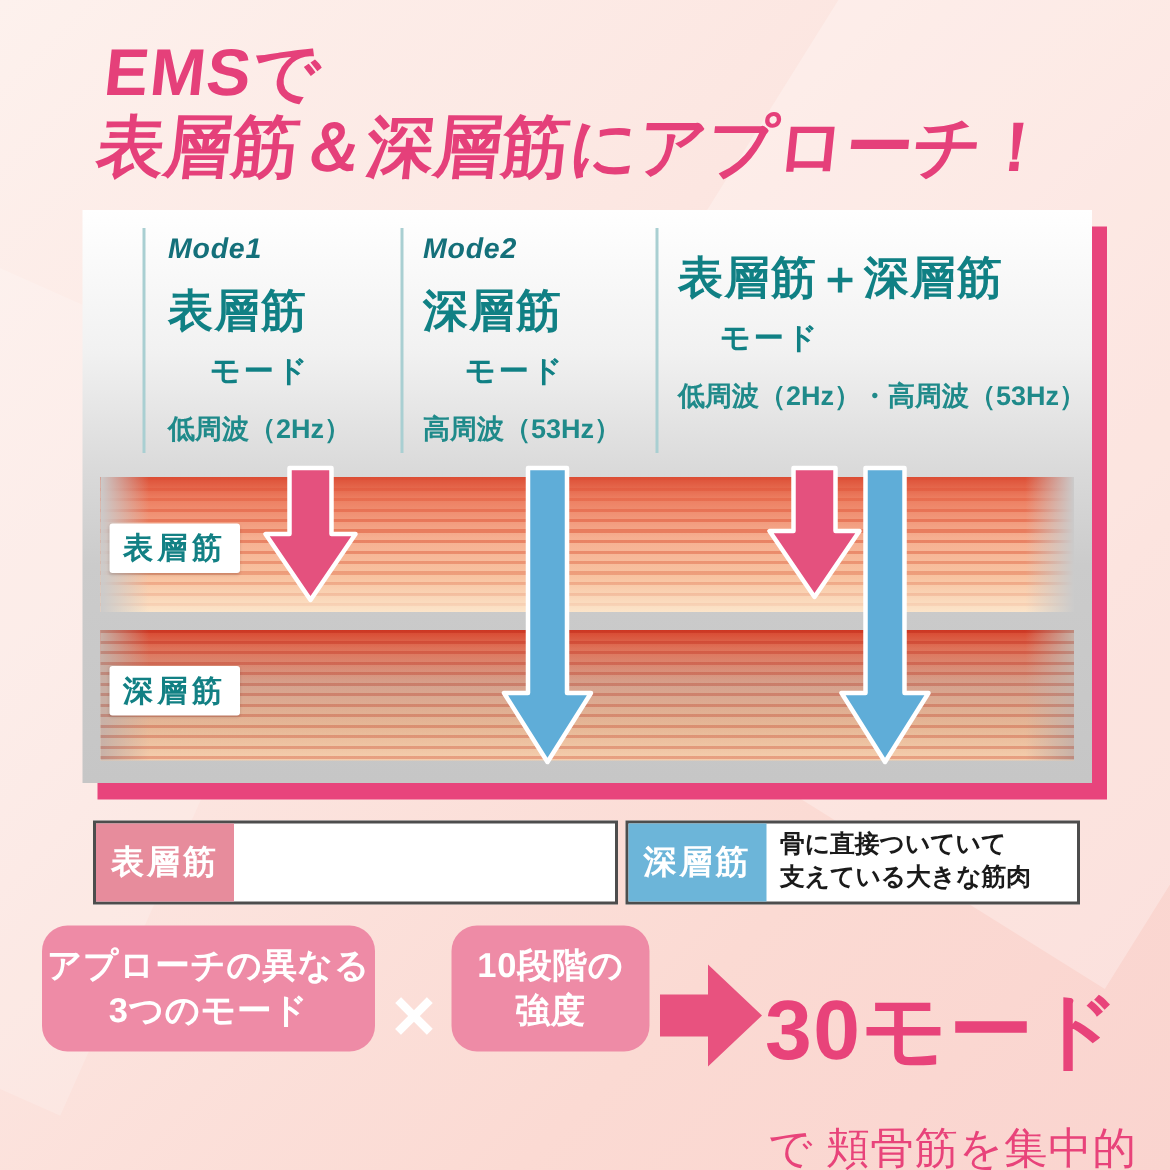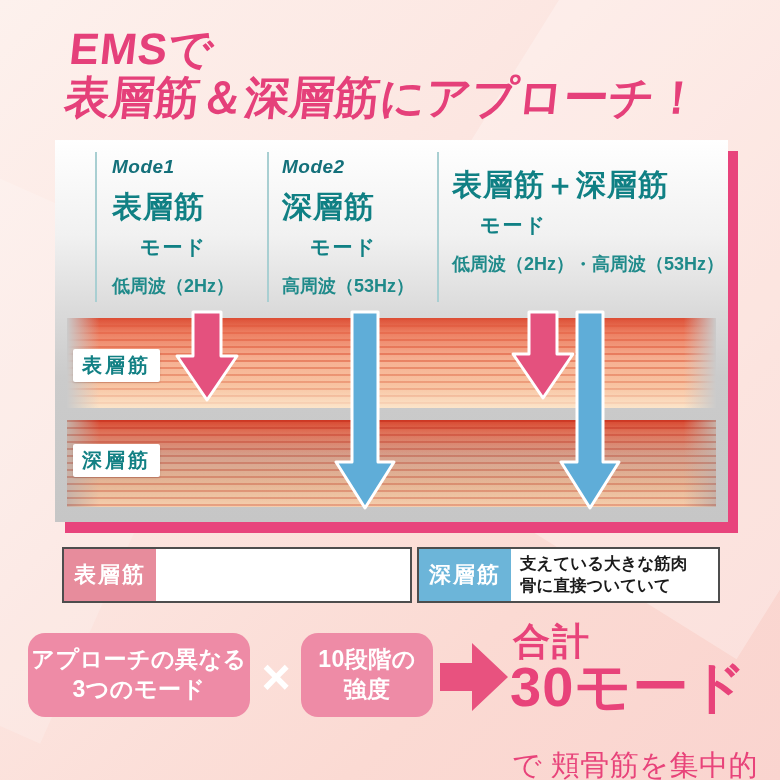--- a/index.html
+++ b/index.html
@@ -68,21 +68,21 @@
   .legend-b { left:417px; width:303px; }
   .legend-term { flex:0 0 auto; display:flex; align-items:center; justify-content:center;
     color:#ffffff; font-size:22px; font-weight:700; letter-spacing:2px; width:92px; }
   .term-pink { background:#e78c9c; }
   .term-blue { background:#6cb5d9; }
   .legend-desc { flex:1; display:flex; flex-direction:column; justify-content:center;
     padding-left:9px; color:#1a1a1a; font-size:16.5px; font-weight:700; line-height:1.32; }
 
   
   .factor-box {
-    position:absolute; top:633px; height:84px; background:#ee8ba6; border-radius:17px;
+    position:absolute; top:617px; height:84px; background:#ee8ba6; border-radius:17px;
     color:#ffffff; display:flex; flex-direction:column; align-items:center; justify-content:center;
     font-size:23px; font-weight:600; line-height:1.3; letter-spacing:0.5px;
   }
   .fb1 { left:28px; width:222px; }
   .fb2 { left:301px; width:132px;text-align:center; }
   .times { position:absolute; left:250px; top:635px; width:52px; height:84px;
     display:flex; align-items:center; justify-content:center;
     color:#ffffff; font-size:50px; font-weight:600; }
   .result-arrow { position:absolute; left:440px; top:637px; }
   .result-prefix { position:absolute; left:513px; top:617px; color:#e8437a; font-size:37px; font-weight:800; letter-spacing:2px; }
@@ -142,33 +142,32 @@
     <div class="band-tag tag1">表層筋</div>
     <div class="band-tag tag2">深層筋</div>
   </div>
 
   <div class="legend-box legend-a">
     <div class="legend-term term-pink">表層筋</div>
   </div>
   <div class="legend-box legend-b">
     <div class="legend-term term-blue">深層筋</div>
     <div class="legend-desc">
+      <span>骨に直接ついていて</span>
       <span>支えている大きな筋肉</span>
-      <span>骨に直接ついていて</span>
     </div>
   </div>
 
   <div class="factor-box fb1">
     <span>アプローチの異なる</span>
     <span>3つのモード</span>
   </div>
   <div class="times">×</div>
   <div class="factor-box fb2">
     <span>10段階の</span>
     <span>強度</span>
   </div>
   <svg class="result-arrow" width="70" height="80" viewBox="0 0 70 80" xmlns="http://www.w3.org/2000/svg">
     <polygon points="0,26 32,26 32,6 68,40 32,74 32,54 0,54" fill="#e8527f"></polygon>
   </svg>
-  <div class="result-prefix">合計</div>
   <div class="result-main">30モード</div>
   <div class="result-note">で 頬骨筋を集中的にケア</div>
 </div>
 
 </body></html>

